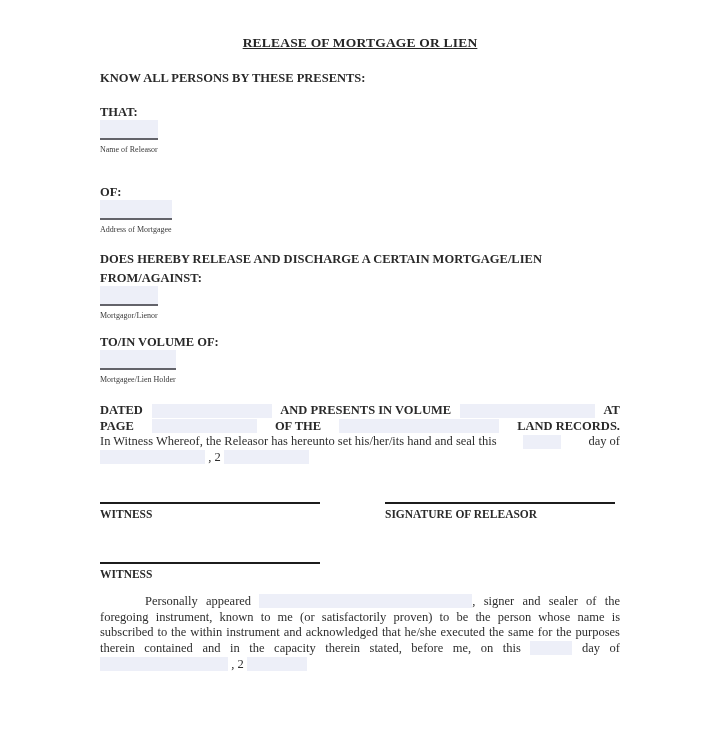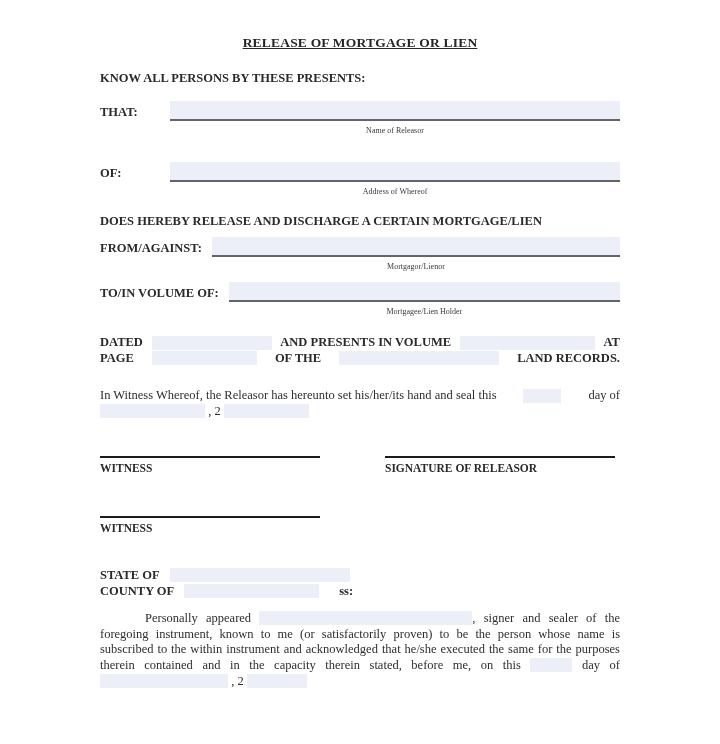--- a/index.html
+++ b/index.html
@@ -23,53 +23,53 @@
     letter-spacing: .2px;
     color: #262626;
   }
   .doc-title span { text-decoration: underline; }
   .intro {
     margin-top: 21px;
     font-weight: bold;
     color: #2a2a2a;
   }
   
-  .frow { display: flex; align-items: flex-start; }
+  .frow { display: flex; align-items: flex-start; flex-direction: column; }
   .frow .lbl { font-weight: bold; white-space: nowrap; padding-top: 4px; color: #2a2a2a; }
   .frow .lbl.tabbed { width: 70px; }
   .frow .lbl.wide { margin-right: 10px; }
   .fwrap { flex: 1; }
   .fbox {
     height: 20px;
     background: #edeff8;
     border-bottom: 2px solid #63636a;
   }
   .fcaption {
     text-align: center;
     font-size: 8px;
     margin-top: 2px;
     color: #3a3a3a;
   }
   .row-that { margin-top: 15px; }
   .row-of { margin-top: 24px; }
   .statement { margin-top: 15px; font-weight: bold; color: #2a2a2a; }
-  .row-from { margin-top: 8px; }
+  .row-from { margin-top: 0; }
   .row-to { margin-top: 8px; }
   
   .blank {
     display: inline-block;
     height: 14px;
     background: #edeff8;
     vertical-align: -3px;
   }
   
   .recorded { margin-top: 16px; font-weight: bold; color: #2a2a2a; }
   .rec-line { display: flex; justify-content: space-between; align-items: center; height: 15.5px; }
   
-  .witness-clause { margin-top: 22px; }
+  .witness-clause { }
   .wc-l1 { display: flex; justify-content: space-between; align-items: center; }
   .wc-l2 { margin-top: 1px; }
   
   .sig-row { display: flex; margin-top: 37px; }
   .sig-col { width: 220px; }
   .sig-col.right { width: 230px; margin-left: 65px; }
   .sig-line { border-top: 2.5px solid #1c1c1c; }
   .sig-label { font-weight: bold; font-size: 11.5px; margin-top: 3px; color: #2a2a2a; }
   .sig-row2 { margin-top: 40px; }
   
@@ -103,21 +103,21 @@
     <div class="fwrap">
       <div class="fbox"></div>
       <div class="fcaption">Name of Releasor</div>
     </div>
   </div>
 
   <div class="frow row-of">
     <div class="lbl tabbed">OF:</div>
     <div class="fwrap">
       <div class="fbox"></div>
-      <div class="fcaption">Address of Whereof</div>
+      <div class="fcaption">Address of Mortgagee</div>
     </div>
   </div>
 
   <div class="statement">DOES HEREBY RELEASE AND DISCHARGE A CERTAIN MORTGAGE/LIEN</div>
 
   <div class="frow row-from">
     <div class="lbl wide">FROM/AGAINST:</div>
     <div class="fwrap">
       <div class="fbox"></div>
       <div class="fcaption">Mortgagor/Lienor</div>
@@ -173,31 +173,20 @@
     </div>
   </div>
 
   <div class="sig-row sig-row2">
     <div class="sig-col">
       <div class="sig-line"></div>
       <div class="sig-label">WITNESS</div>
     </div>
   </div>
 
-  <div class="venue">
-    <div class="venue-line">
-      <span class="lbl">STATE OF</span>
-      <span class="blank" style="width:180px;margin-left:10px"></span>
-    </div>
-    <div class="venue-line">
-      <span class="lbl">COUNTY OF</span>
-      <span class="blank" style="width:135px;margin-left:10px"></span>
-      <span class="ss">ss:</span>
-    </div>
-  </div>
 
   <div class="notary-para">
     <span>Personally appeared</span>
     <span class="blank" style="width:213px"></span><span>, signer and sealer of the foregoing instrument, known to me (or satisfactorily proven) to be the person whose name is subscribed to the within instrument and acknowledged that he/she executed the same for the purposes therein contained and in the capacity therein stated, before me, on this</span>
     <span class="blank" style="width:42px"></span>
     <span>day of</span>
   </div>
   <div class="notary-tail">
     <span class="blank" style="width:128px"></span>
     <span>, 2</span>

